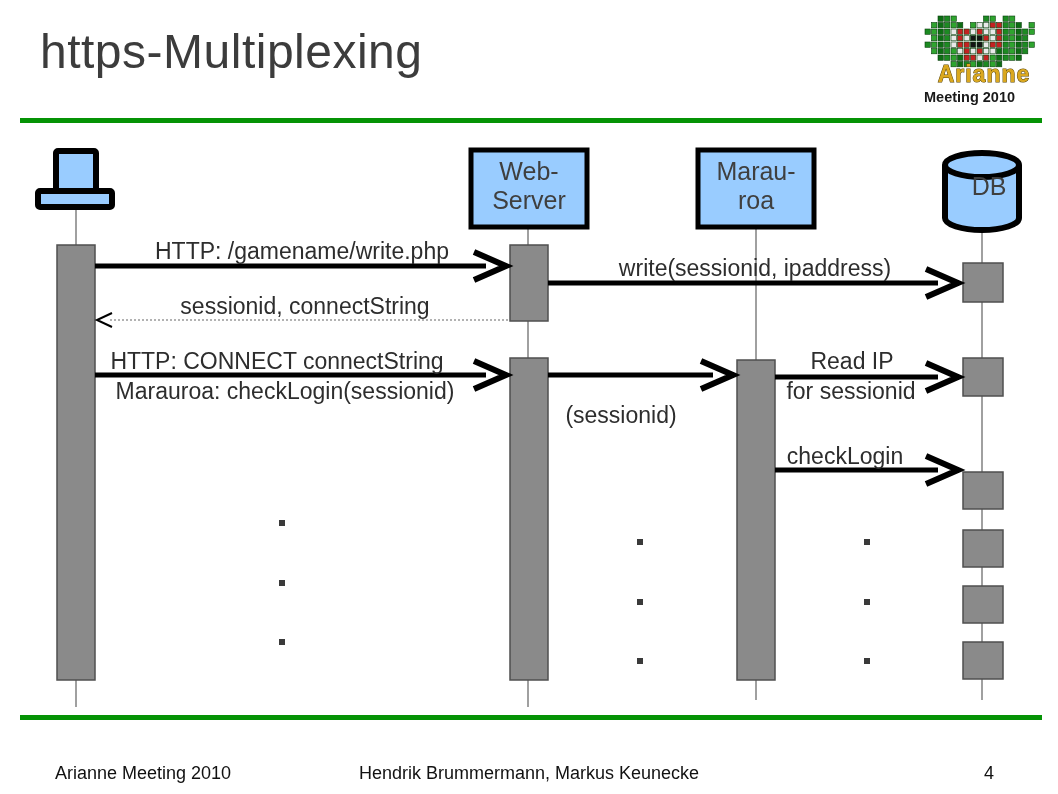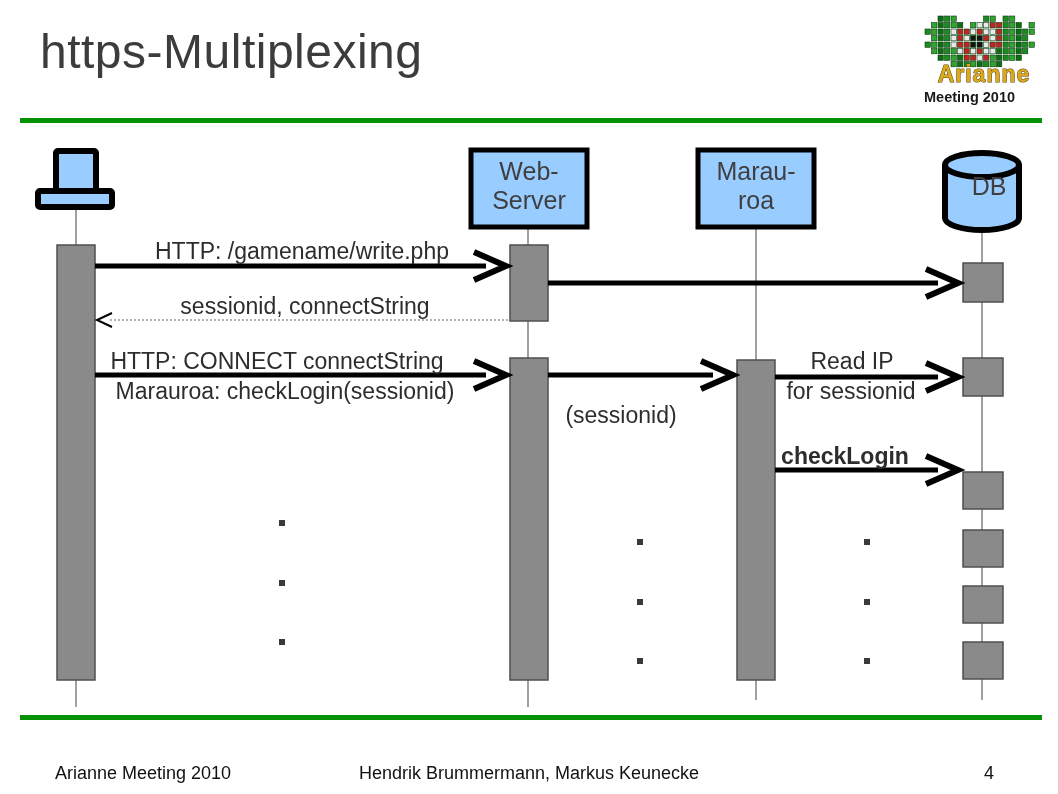--- a/index.html
+++ b/index.html
@@ -235,25 +235,26 @@
     <div>Web-</div>
     <div>Server</div>
   </div>
   <div class="abs actor-label" style="left:698px;top:157px;width:116px;">
     <div>Marau-</div>
     <div>roa</div>
   </div>
   <div class="abs actor-label" style="left:942px;top:172px;width:94px;">DB</div>
 
   <div class="abs msg" style="left:102px;top:238px;width:400px;">HTTP: /gamename/write.php</div>
+  <div class="abs msg" style="left:555px;top:255px;width:400px;">write(sessionid, ipaddress)</div>
   <div class="abs msg" style="left:67px;top:348px;width:420px;">HTTP: CONNECT connectString</div>
   <div class="abs msg" style="left:105px;top:293px;width:400px;">sessionid, connectString</div>
   <div class="abs msg" style="left:85px;top:378px;width:400px;">Marauroa: checkLogin(sessionid)</div>
   <div class="abs msg" style="left:521px;top:378px;width:200px;margin-top:24px;">(sessionid)</div>
   <div class="abs msg" style="left:752px;top:348px;width:200px;">Read IP</div>
   <div class="abs msg" style="left:751px;top:378px;width:200px;">for sessionid</div>
-  <div class="abs msg" style="left:745px;top:443px;width:200px;font-weight:bold;">checkLogin</div>
+  <div class="abs msg" style="left:745px;top:443px;width:200px;">checkLogin</div>
 
   <div id="footer-left" class="abs footer">Arianne Meeting 2010</div>
   <div id="footer-center" class="abs footer">Hendrik Brummermann, Markus Keunecke</div>
   <div id="footer-page" class="abs footer">4</div>
 
 </div>
 
 </body></html>

